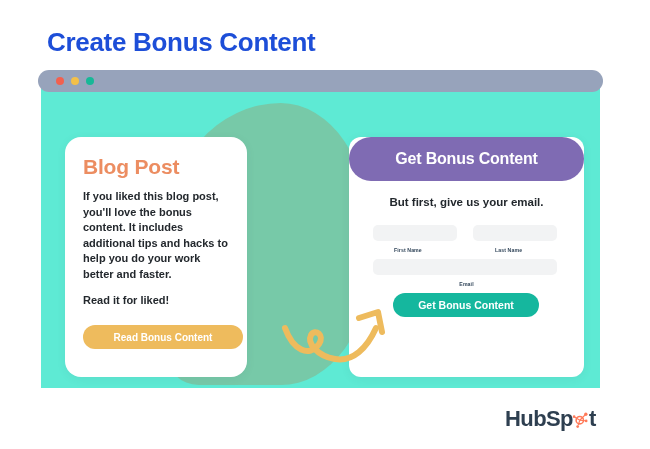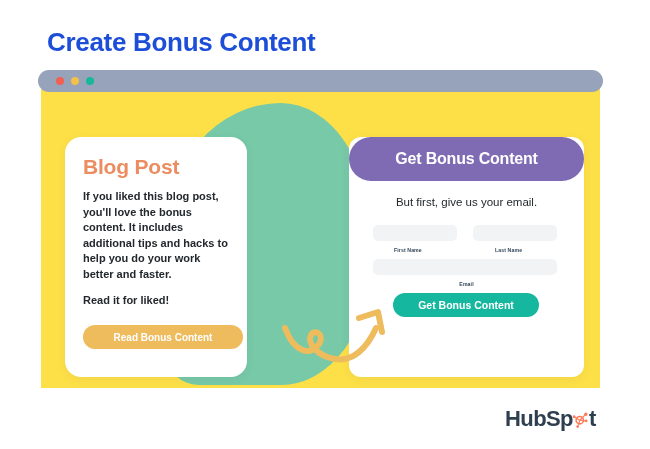--- a/index.html
+++ b/index.html
@@ -56,21 +56,21 @@
   .dot-yellow { left: 33px; background: #f5c councils; }
   .dot-yellow { left: 33px; background: #f3c04a; }
   .dot-green  { left: 48px; background: #17b897; }
 
   .viewport {
     position: absolute;
     left: 3px;
     top: 18px;
     width: 559px;
     height: 300px;
-    background: #fde047;
+    background: #5eead4;
     overflow: hidden;
     z-index: 1;
   }
 
   
   .green-blob {
     position: absolute;
     left: 125px;
     top: 15px;
     width: 205px;
@@ -180,21 +180,21 @@
     font-weight: bold;
     letter-spacing: -0.2px;
   }
   .form-subtitle {
     position: absolute;
     left: 0;
     top: 59px;
     width: 235px;
     text-align: center;
     font-size: 11.5px;
-    font-weight: normal;
+    font-weight: bold;
     color: #23282d;
   }
   .field {
     position: absolute;
     background: #f2f3f4;
     border: none;
     border-radius: 5px;
     height: 16px;
     padding: 0;
   }

